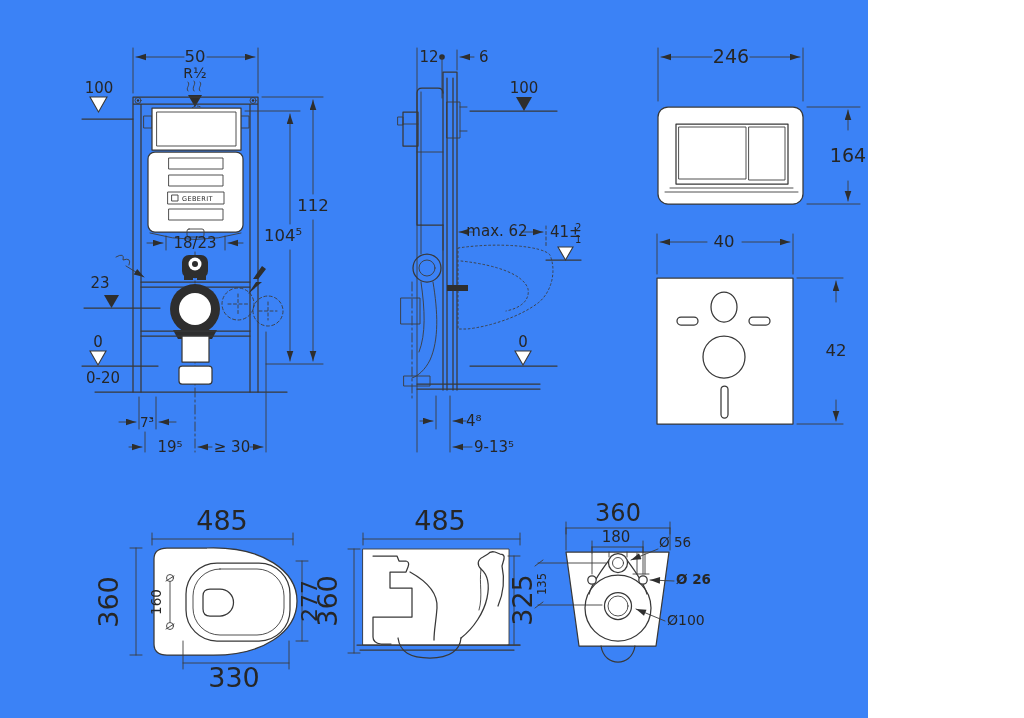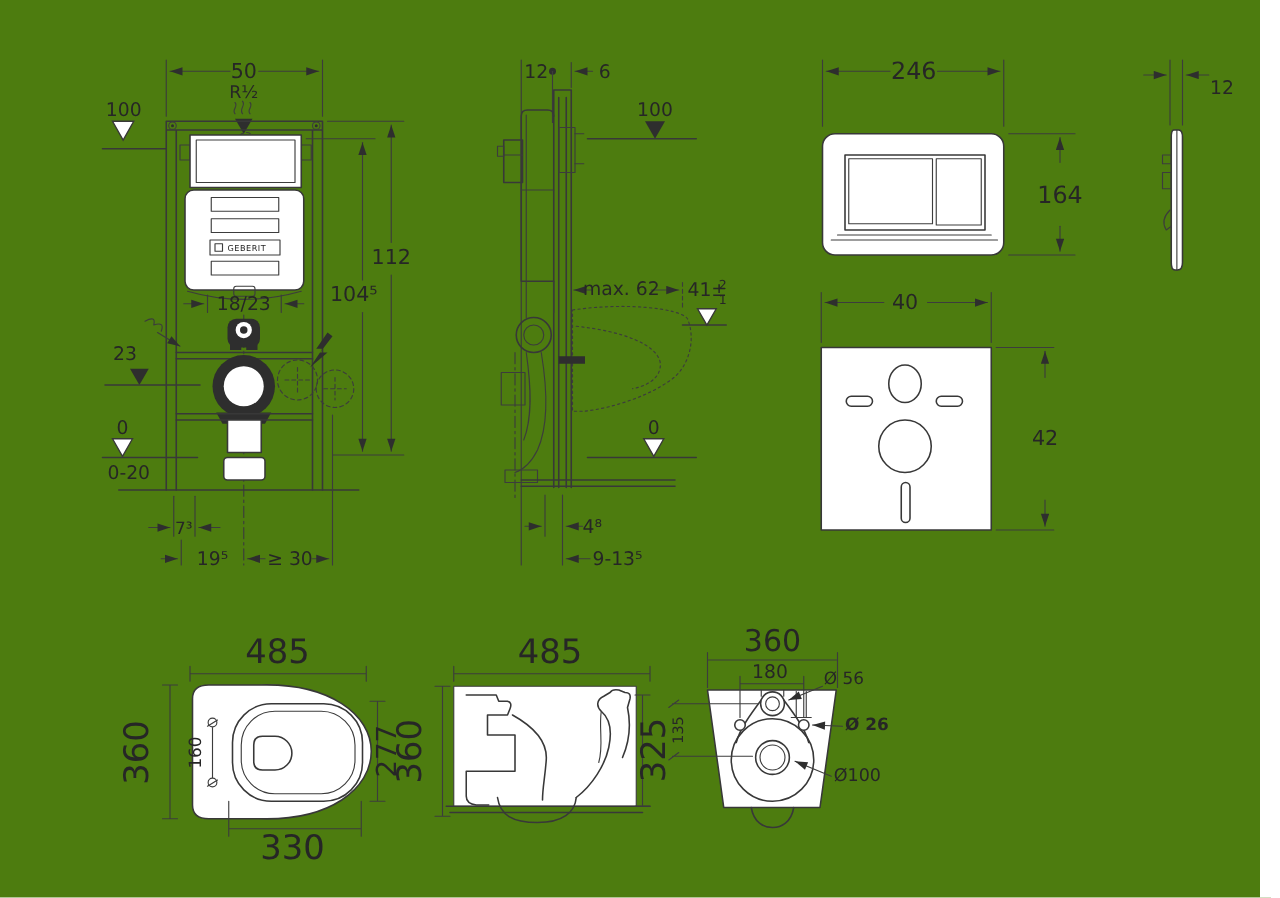--- a/index.html
+++ b/index.html
@@ -1,16 +1,16 @@
 <!DOCTYPE html>
 <html><head>
 <meta charset="utf-8">
 <style>
   html,body{margin:0;padding:0;background:#ffffff;}
-  .stage{position:relative;width:1008px;height:718px;background:#4d7c0f;overflow:hidden;}
+  .stage{position:relative;width:868px;height:718px;background:#3b82f6;overflow:hidden;}
   svg{display:block}
   svg text{font-family:"DejaVu Sans","Liberation Sans",sans-serif;fill:#262626}
   .m{fill:none;stroke:#383838;stroke-width:1.25;stroke-linejoin:round;stroke-linecap:round}
   .d{fill:none;stroke:#3c3c3c;stroke-width:0.9;stroke-linejoin:round;stroke-linecap:round}
   .w{fill:#ffffff}
   .ar{marker-end:url(#arw)}
   .fillT{fill:#2e2e2e;stroke:none}
   .openT{fill:#ffffff;stroke:#383838;stroke-width:1.1}
   .dsh{stroke-dasharray:3,2.5}
   .dot2{stroke-dasharray:1.8,2.6}

